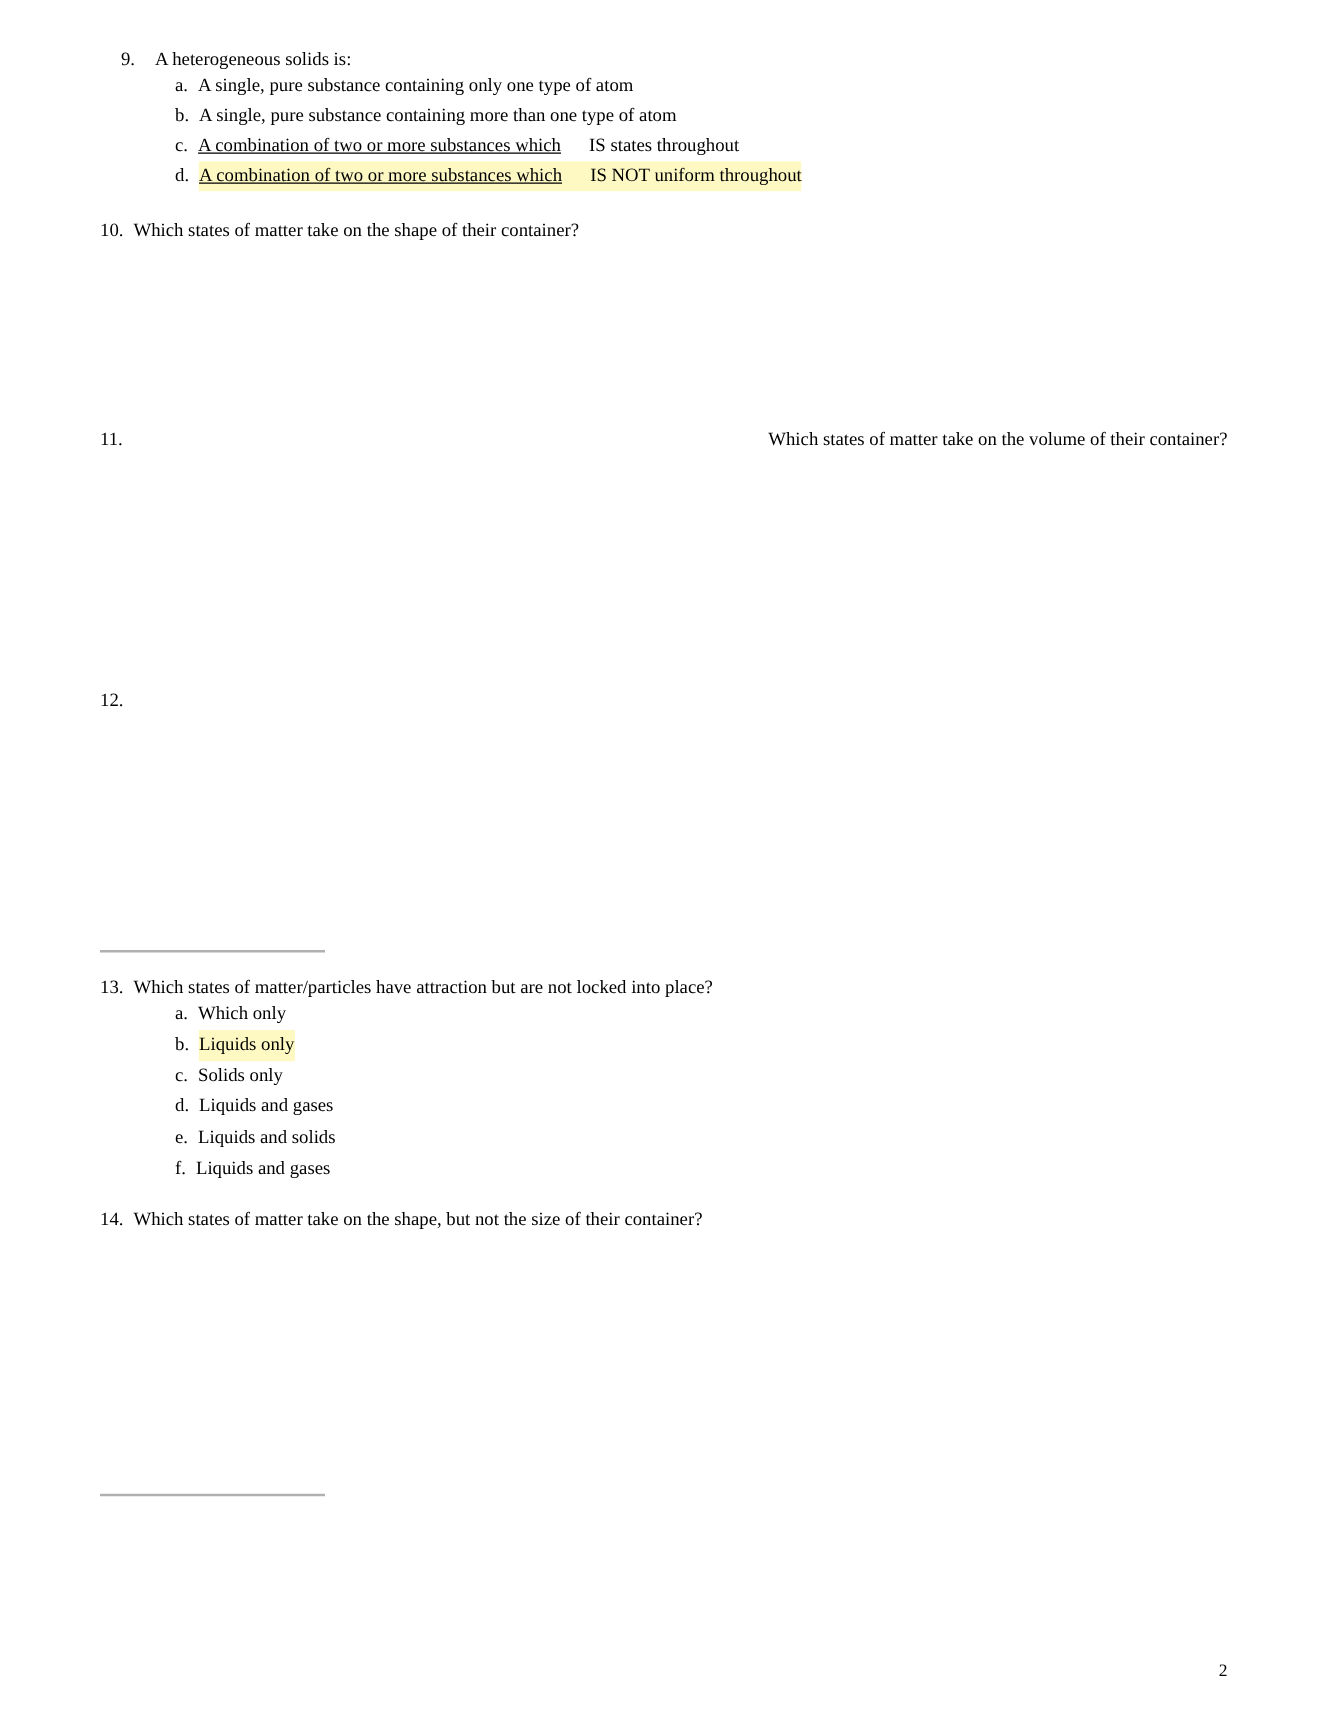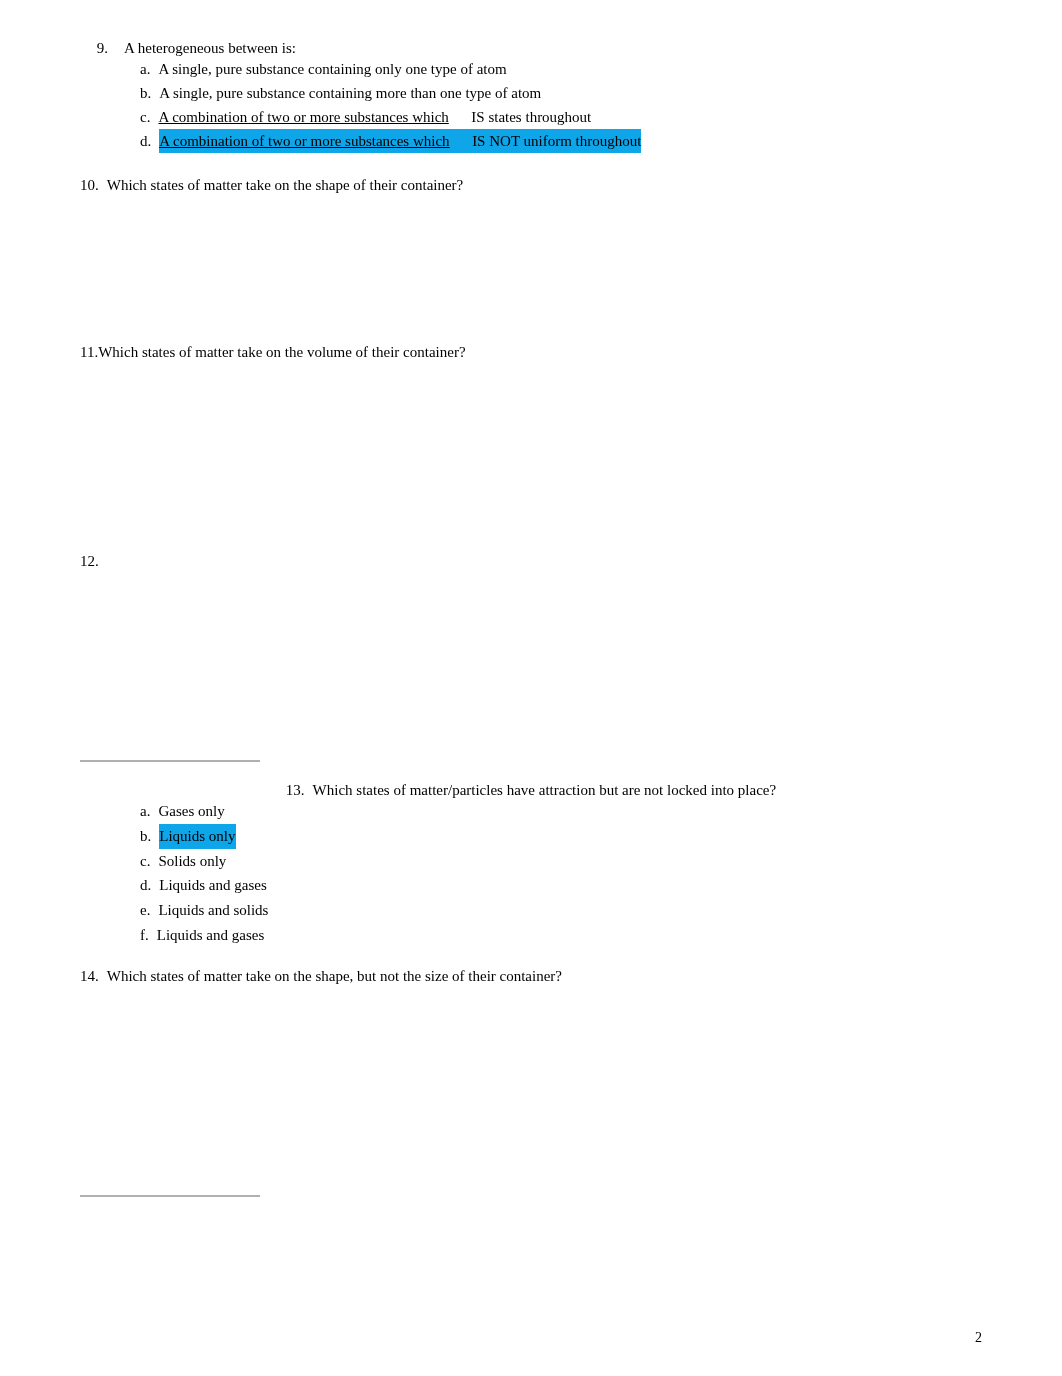--- a/index.html
+++ b/index.html
@@ -23,21 +23,21 @@
       min-height: 1376px;
       padding: 40px 80px 60px 80px;
       position: relative;
     }
 
     .question-block {
       margin-bottom: 20px;
     }
 
     .highlight-yellow {
-      background-color: #0ea5e9;
+      background-color: #fef9c3;
     }
 
     .underline {
       text-decoration: underline;
       font-family: Liberation Serif, serif;
     }
 
     .spacer {
       height: 130px;
     }
@@ -74,21 +74,21 @@
     }
   </style>
 </head>
 <body>
 
 <div class="page">
 
   <div class="question-block">
     <div style="display:flex; gap: 16px;">
       <span style="min-width:28px; text-align:right;">9.</span>
-      <span>A heterogeneous between is:</span>
+      <span>A heterogeneous solids is:</span>
     </div>
     <div class="q9-options">
       <div style="display:flex; align-items:baseline; gap:8px; line-height:1.6;">
         <span>a.</span>
         <span>A single, pure substance containing only one type of atom</span>
       </div>
       <div style="display:flex; align-items:baseline; gap:8px; line-height:1.6;">
         <span>b.</span>
         <span>A single, pure substance containing more than one type of atom</span>
       </div>
@@ -113,44 +113,44 @@
 
   <div class="question-block" style="margin-top: 24px; text-align: right;">
     <div style="display:flex; gap:8px;">
       <span>10.</span>
       <span>Which states of matter take on the shape of their container?</span>
     </div>
     <div class="spacer"></div>
   </div>
 
   <div class="question-block">
-    <div style="display:flex; gap:0;">
+    <div style="display:flex; gap:16px;justify-content:space-between;">
       <span>11.</span>
       <span>Which states of matter take on the volume of their container?</span>
     </div>
     <div class="spacer-medium"></div>
   </div>
 
   <div class="question-block">
     <div style="display:flex; gap:8px;margin-top:42px;">
       <span>12.</span>
     </div>
     <div class="spacer-large"></div>
     <div class="answer-line"></div>
   </div>
 
   <div class="question-block" style="margin-top: 18px;">
-    <div style="display:flex; gap:8px;justify-content:center;">
+    <div style="display:flex; gap:8px;">
       <span>13.</span>
       <span>Which states of matter/particles have attraction but are not locked into place?</span>
     </div>
     <div class="q13-options">
       <div style="display:flex; align-items:baseline; gap:8px; line-height:1.65;">
         <span>a.</span>
-        <span>Gases only</span>
+        <span>Which only</span>
       </div>
       <div style="display:flex; align-items:baseline; gap:8px; line-height:1.65;">
         <span>b.</span>
         <span class="highlight-yellow">Liquids only</span>
       </div>
       <div style="display:flex; align-items:baseline; gap:8px; line-height:1.65;">
         <span>c.</span>
         <span>Solids only</span>
       </div>
       <div style="display:flex; align-items:baseline; gap:8px; line-height:1.65;">

